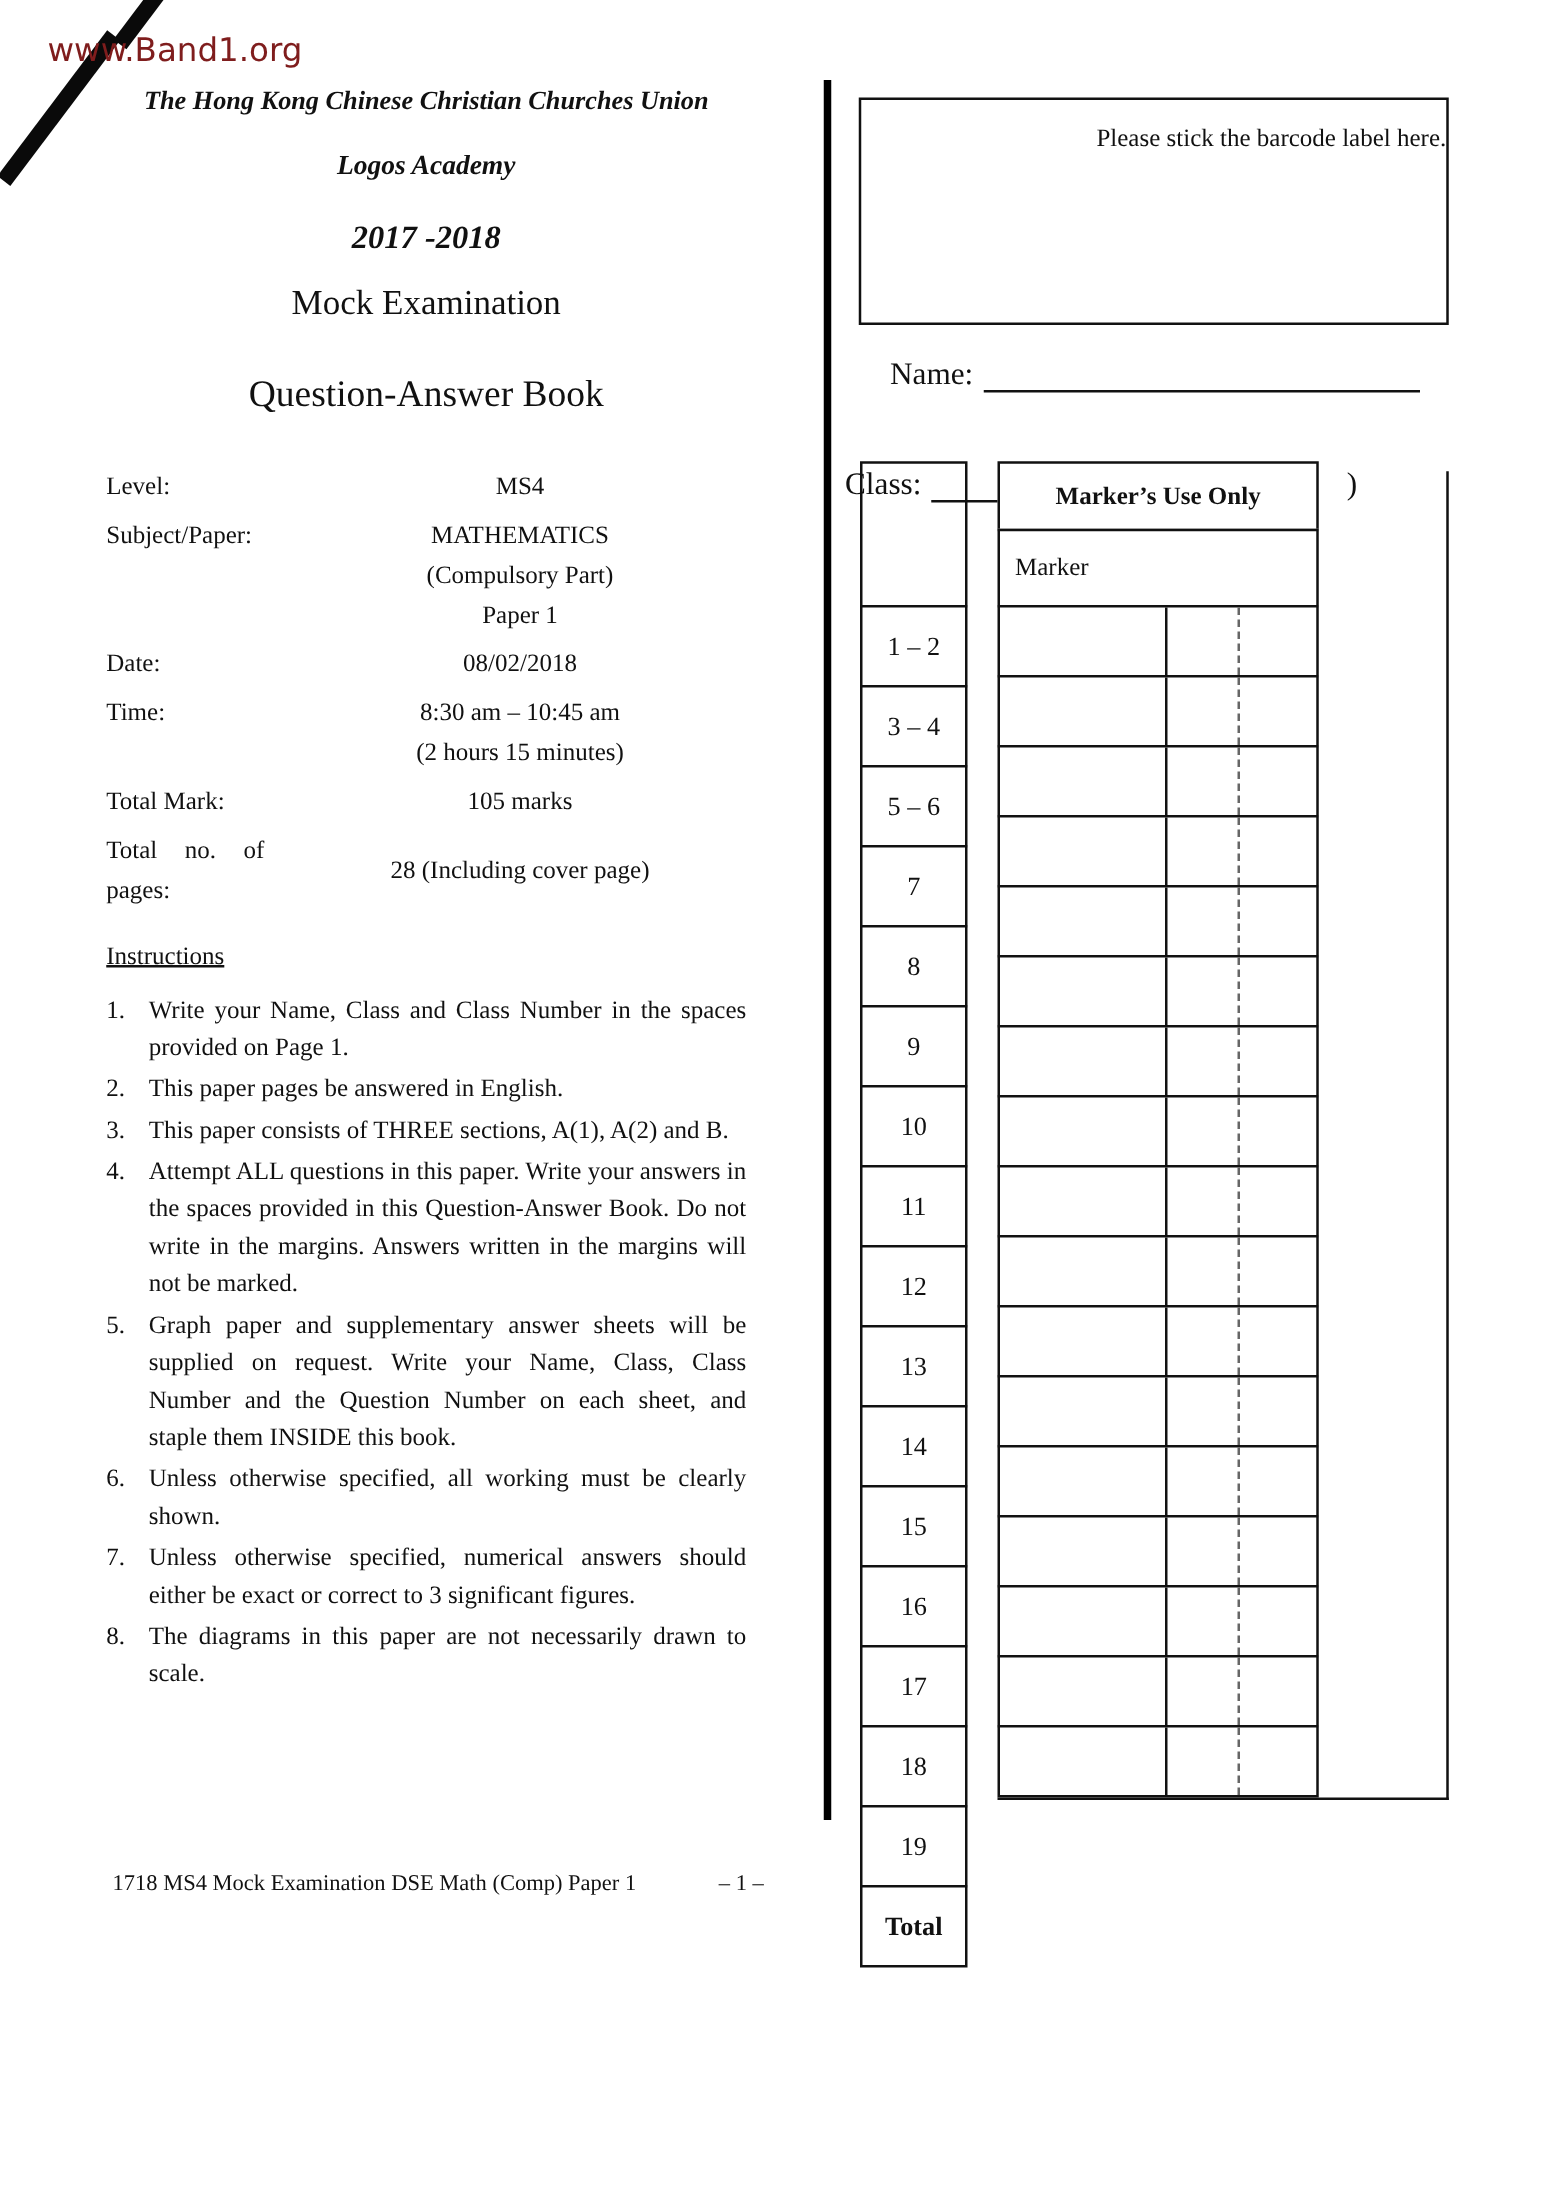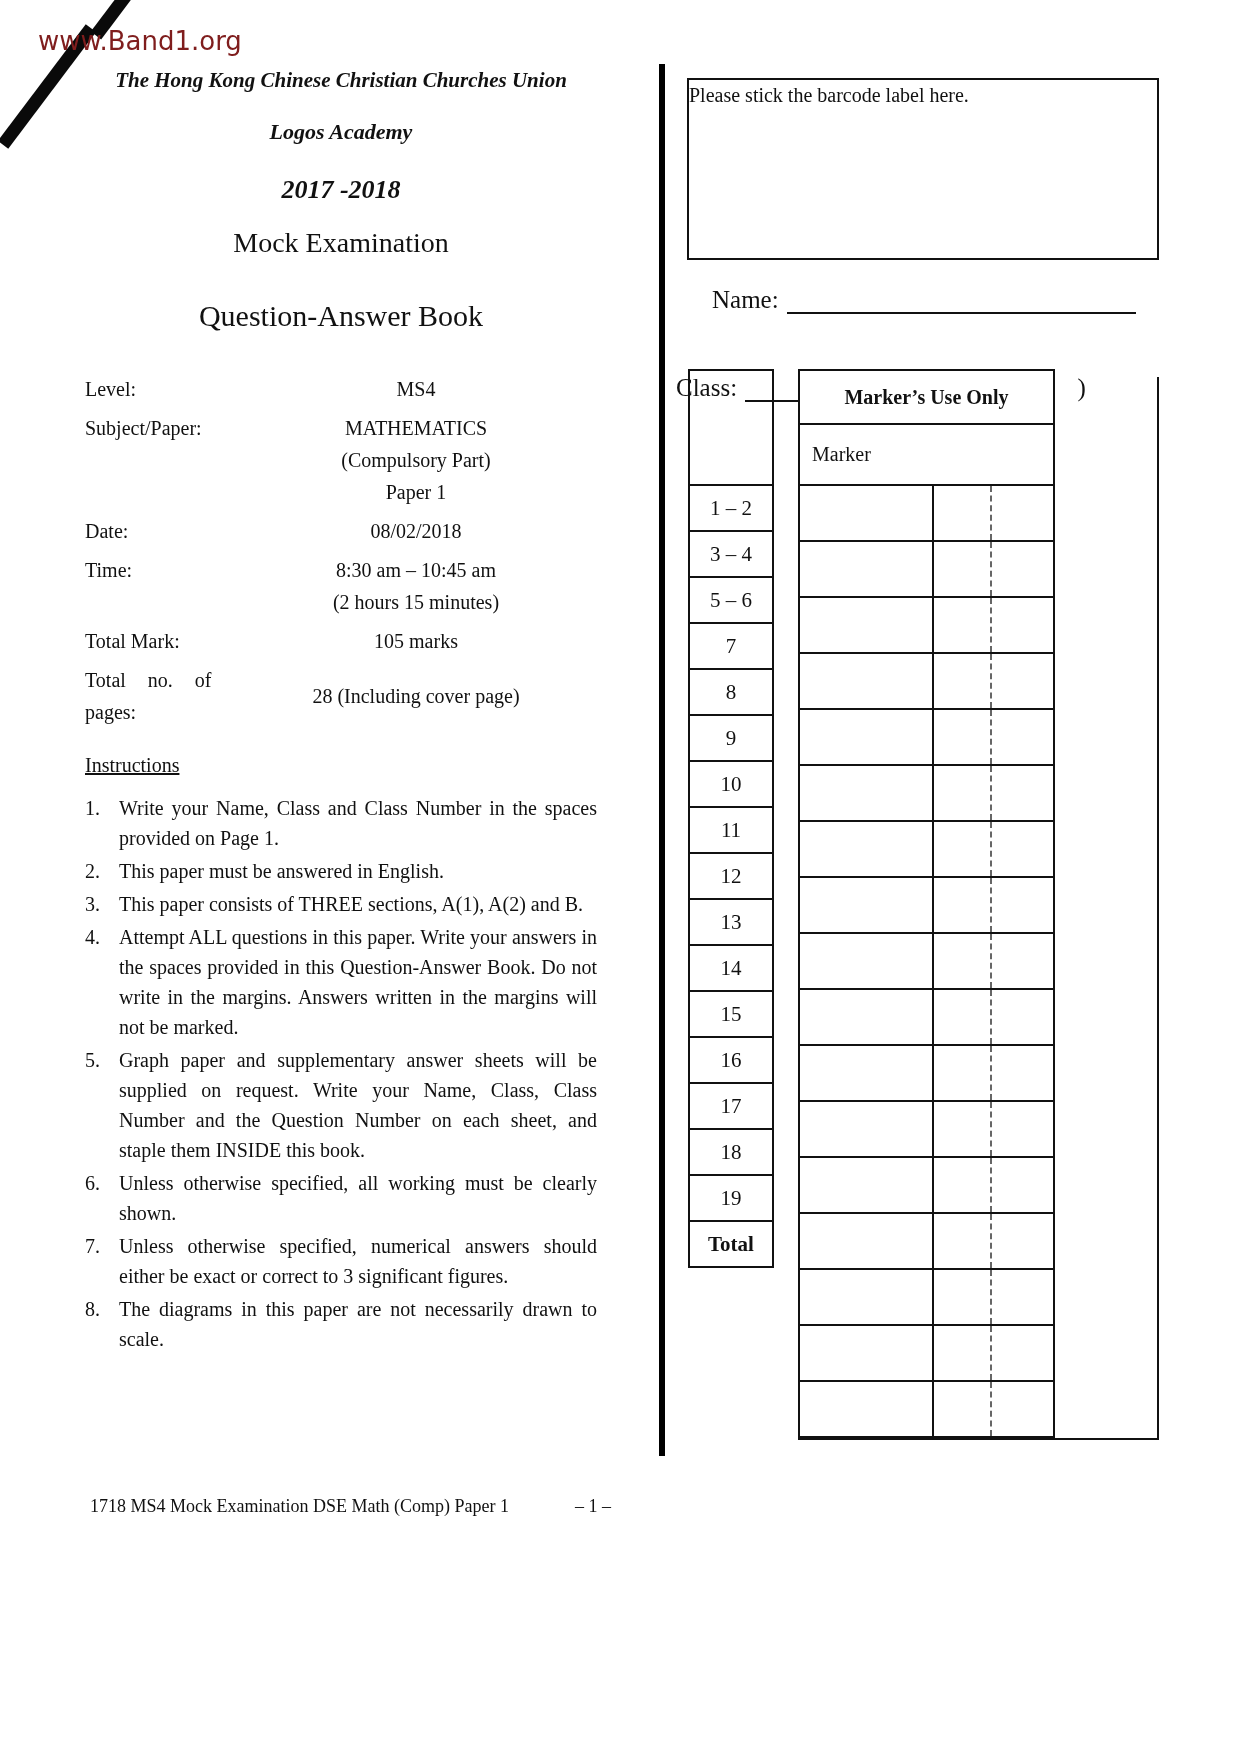--- a/index.html
+++ b/index.html
@@ -28,31 +28,31 @@
   .detail-label .spread{word-spacing:17px;}
   .detail-value{flex:1;text-align:center;}
   .inst-heading{font-size:20px;text-decoration:underline;margin-top:26px;margin-bottom:16px;}
   .inst-row{display:flex;font-size:20px;line-height:30px;margin-bottom:3px;}
   .inst-num{width:34px;flex:none;}
   .inst-text{flex:1;text-align:justify;}
   
   .divider{position:absolute;left:659px;top:64px;width:6px;height:1392px;background:#000;}
   
   .barcode-box{position:absolute;left:687px;top:78px;width:472px;height:182px;
-    border:2px solid #111;box-sizing:border-box;text-align:left;padding-top:4px;font-size:20px;}
+    border:2px solid #111;box-sizing:border-box;text-align:right;padding-top:20px;font-size:20px;}
   .name-row{position:absolute;left:712px;top:284px;width:424px;display:flex;font-size:25px;align-items:flex-end;}
   .fill-line{flex:1;border-bottom:2px solid #111;margin-left:8px;height:28px;}
   .class-row{position:absolute;left:676px;top:372px;width:440px;display:flex;font-size:25px;align-items:flex-end;}
   .class-line{width:252px;border-bottom:2px solid #111;margin-left:8px;height:28px;}
   .paren{margin-left:2px;}
   .paren-gap{width:68px;height:28px;}
   
   .num-col{position:absolute;left:688px;top:369px;width:86px;box-sizing:border-box;}
   .num-top{height:117px;border:2px solid #111;box-sizing:border-box;}
-  .num-cell{height:48px;border:2px solid #111;box-sizing:border-box;margin-top:-2px;
+  .num-cell{height:66px;border:2px solid #111;box-sizing:border-box;margin-top:-2px;
     display:flex;align-items:center;justify-content:center;font-size:21px;background:#fff;}
   .num-cell:last-child{font-weight:bold;}
   .marker-grid{position:absolute;left:798px;top:369px;width:257px;box-sizing:border-box;}
   .grid-header{height:56px;border:2px solid #111;box-sizing:border-box;display:flex;align-items:center;
     justify-content:center;font-size:20px;font-weight:bold;background:#fff;}
   .grid-marker{height:63px;border:2px solid #111;box-sizing:border-box;margin-top:-2px;
     display:flex;align-items:center;padding-left:12px;font-size:20px;background:#fff;}
   .grid-row{height:58px;border:2px solid #111;box-sizing:border-box;margin-top:-2px;display:flex;background:#fff;}
   .gc1{width:134px;border-right:2px solid #111;box-sizing:border-box;}
   .gc2{width:58px;border-right:2px dashed #666;box-sizing:border-box;}
@@ -141,21 +141,21 @@
 
     <div class="inst-heading">Instructions</div>
     <div id="inst-list">
   <div class="inst-row">
     <div class="inst-num">1.</div>
     <div class="inst-text">Write your Name, Class and Class Number in the spaces provided on Page 1.</div>
   </div>
 
   <div class="inst-row">
     <div class="inst-num">2.</div>
-    <div class="inst-text">This paper must be answered in English.</div>
+    <div class="inst-text">This paper pages be answered in English.</div>
   </div>
 
   <div class="inst-row">
     <div class="inst-num">3.</div>
     <div class="inst-text">This paper consists of THREE sections, A(1), A(2) and B.</div>
   </div>
 
   <div class="inst-row">
     <div class="inst-num">4.</div>
     <div class="inst-text">Attempt ALL questions in this paper. Write your answers in the spaces provided in this Question-Answer Book. Do not write in the margins. Answers written in the margins will not be marked.</div>

